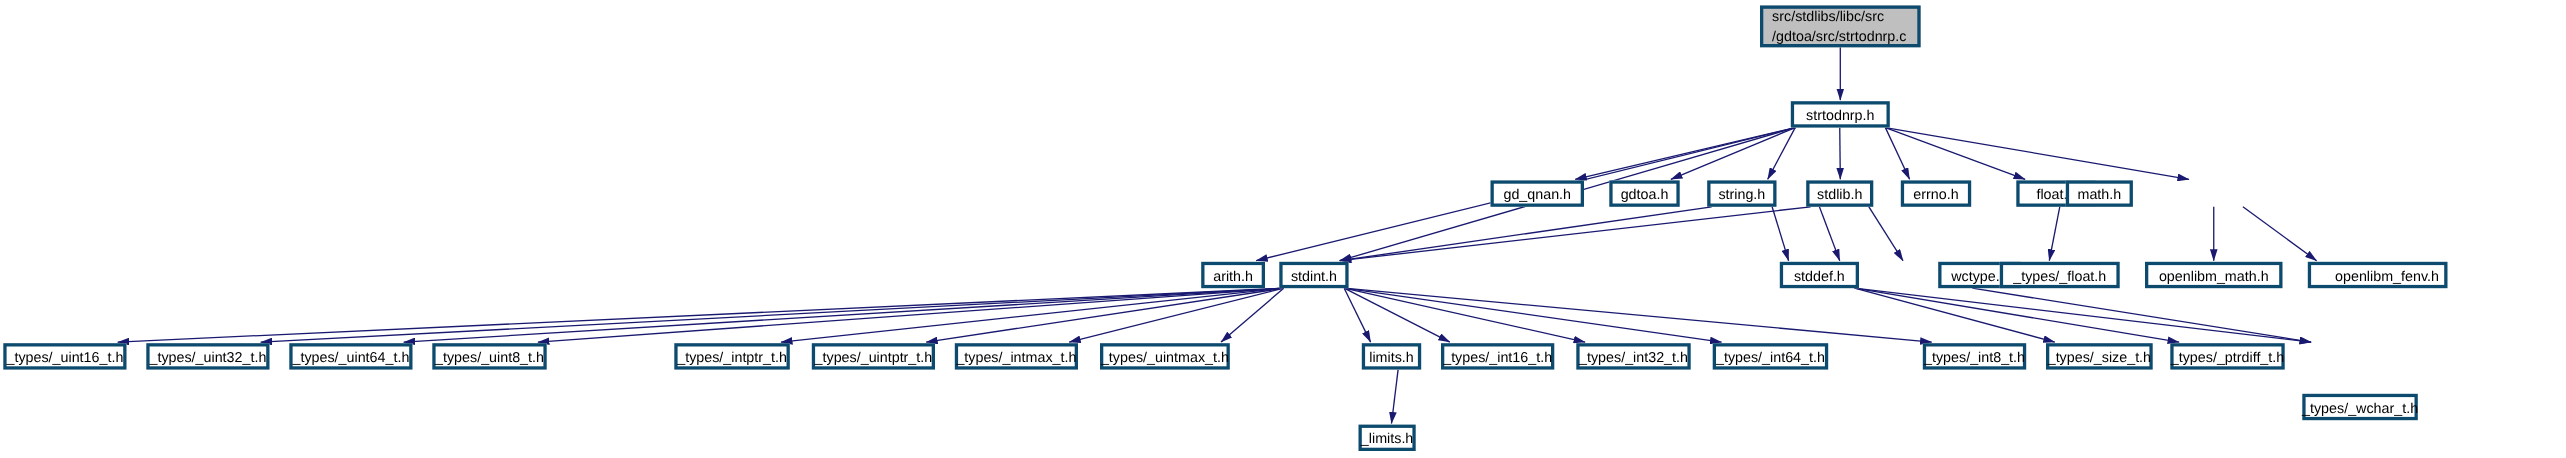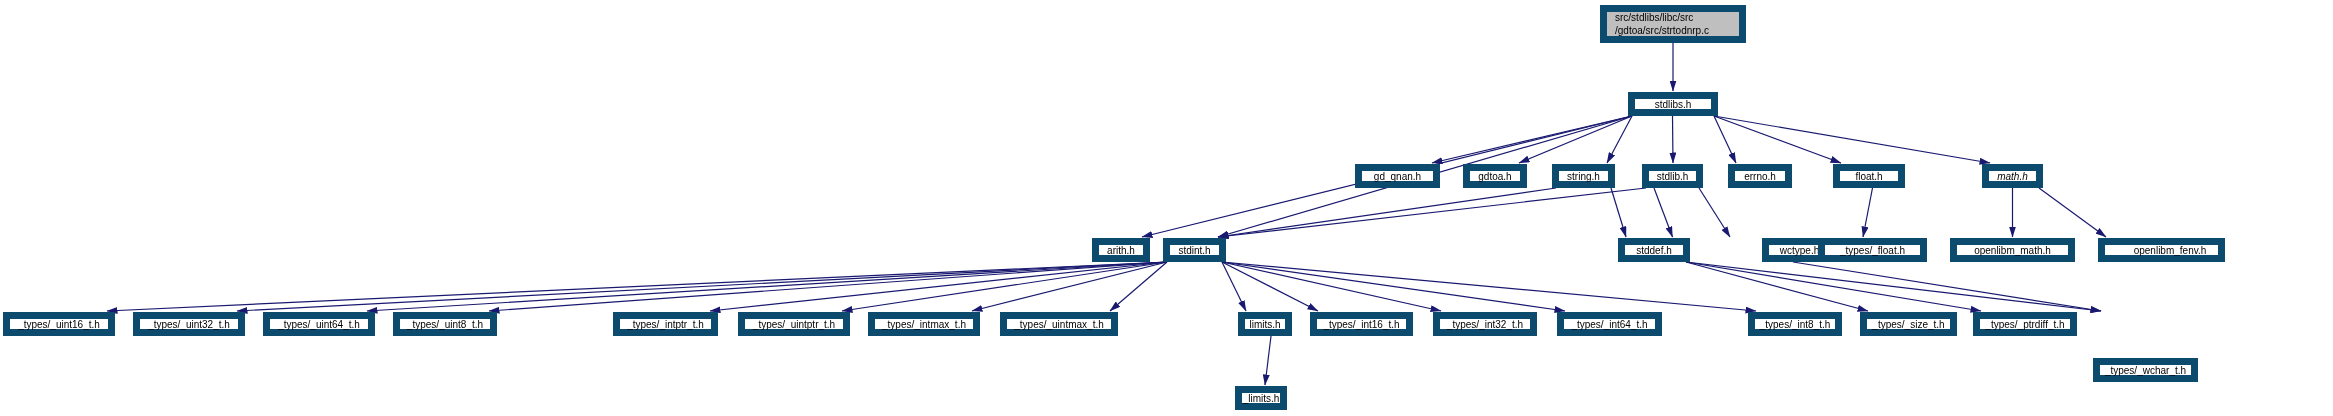--- a/index.html
+++ b/index.html
@@ -1,21 +1,21 @@
 <!DOCTYPE html>
 <html><head>
 <meta charset="utf-8">
 <style>
   html,body{margin:0;padding:0;background:#ffffff;}
   #stage{position:relative;width:2333px;height:416px;background:#ffffff;overflow:hidden;
          font-family:"Liberation Sans",sans-serif;}
   #edge-layer{position:absolute;left:0;top:0;pointer-events:none;}
-  .node{position:absolute;box-sizing:border-box;background:#ffffff;border:7px solid #0c4a6e;
+  .node{position:absolute;box-sizing:border-box;background:#ffffff;border:3px solid #0c4a6e;
         display:flex;align-items:center;justify-content:center;white-space:nowrap;
-        font-size:10px;color:#000000;cursor:pointer;}
+        font-size:13px;color:#000000;cursor:pointer;}
   .node.root{background:#bfbfbf;flex-direction:column;align-items:flex-start;
         justify-content:center;padding-left:8px;line-height:1.35;cursor:default;}
 </style>
 </head>
 <body>
 
 <div id="stage">
   <svg id="edge-layer" width="2333" height="416" viewBox="0 0 2333 416">
     <defs>
       <marker id="arrow" viewBox="0 0 11 7" refX="10.5" refY="3.5" markerWidth="11" markerHeight="7" markerUnits="userSpaceOnUse" orient="auto">
@@ -60,41 +60,41 @@
         <line x1="1793" y1="262" x2="2101" y2="311" stroke="#191970" stroke-width="1.2" marker-end="url(#arrow)"></line>
         <line x1="1271" y1="336" x2="1265" y2="385" stroke="#191970" stroke-width="1.2" marker-end="url(#arrow)"></line>
       </g>
   </svg>
 
 <div class="node root" style="left: 1600px; top: 5px; width: 146px; height: 38px;">
       <span>src/stdlibs/libc/src</span>
       <span>/gdtoa/src/strtodnrp.c</span>
     </div>
     <div class="node" style="left: 1628px; top: 92px; width: 90px; height: 24px;">
-      <span>stdlibs.h</span>
+      <span>strtodnrp.h</span>
     </div>
     <div class="node" style="left: 1355px; top: 164px; width: 85px; height: 24px;">
       <span>gd_qnan.h</span>
     </div>
     <div class="node" style="left: 1463px; top: 164px; width: 64px; height: 24px;">
       <span>gdtoa.h</span>
     </div>
     <div class="node" style="left: 1552px; top: 164px; width: 63px; height: 24px; justify-content: center;">
       <span>string.h</span>
     </div>
     <div class="node" style="left: 1642px; top: 164px; width: 61px; height: 24px;">
       <span>stdlib.h</span>
     </div>
     <div class="node" style="left: 1728px; top: 164px; width: 64px; height: 24px;">
       <span>errno.h</span>
     </div>
     <div class="node" style="left: 1833px; top: 164px; width: 72px; height: 24px;">
       <span>float.h</span>
     </div>
-    <div class="node" style="left: 1982px; top: 164px; width: 61px; height: 24px; font-style: italic;">
+    <div class="node" style="left: 1878px; top: 164px; width: 61px; height: 24px;">
       <span>math.h</span>
     </div>
     <div class="node" style="left: 1092px; top: 238px; width: 58px; height: 24px;">
       <span>arith.h</span>
     </div>
     <div class="node" style="left: 1163px; top: 238px; width: 63px; height: 24px;">
       <span>stdint.h</span>
     </div>
     <div class="node" style="left: 1618px; top: 238px; width: 72px; height: 24px;">
       <span>stddef.h</span>

